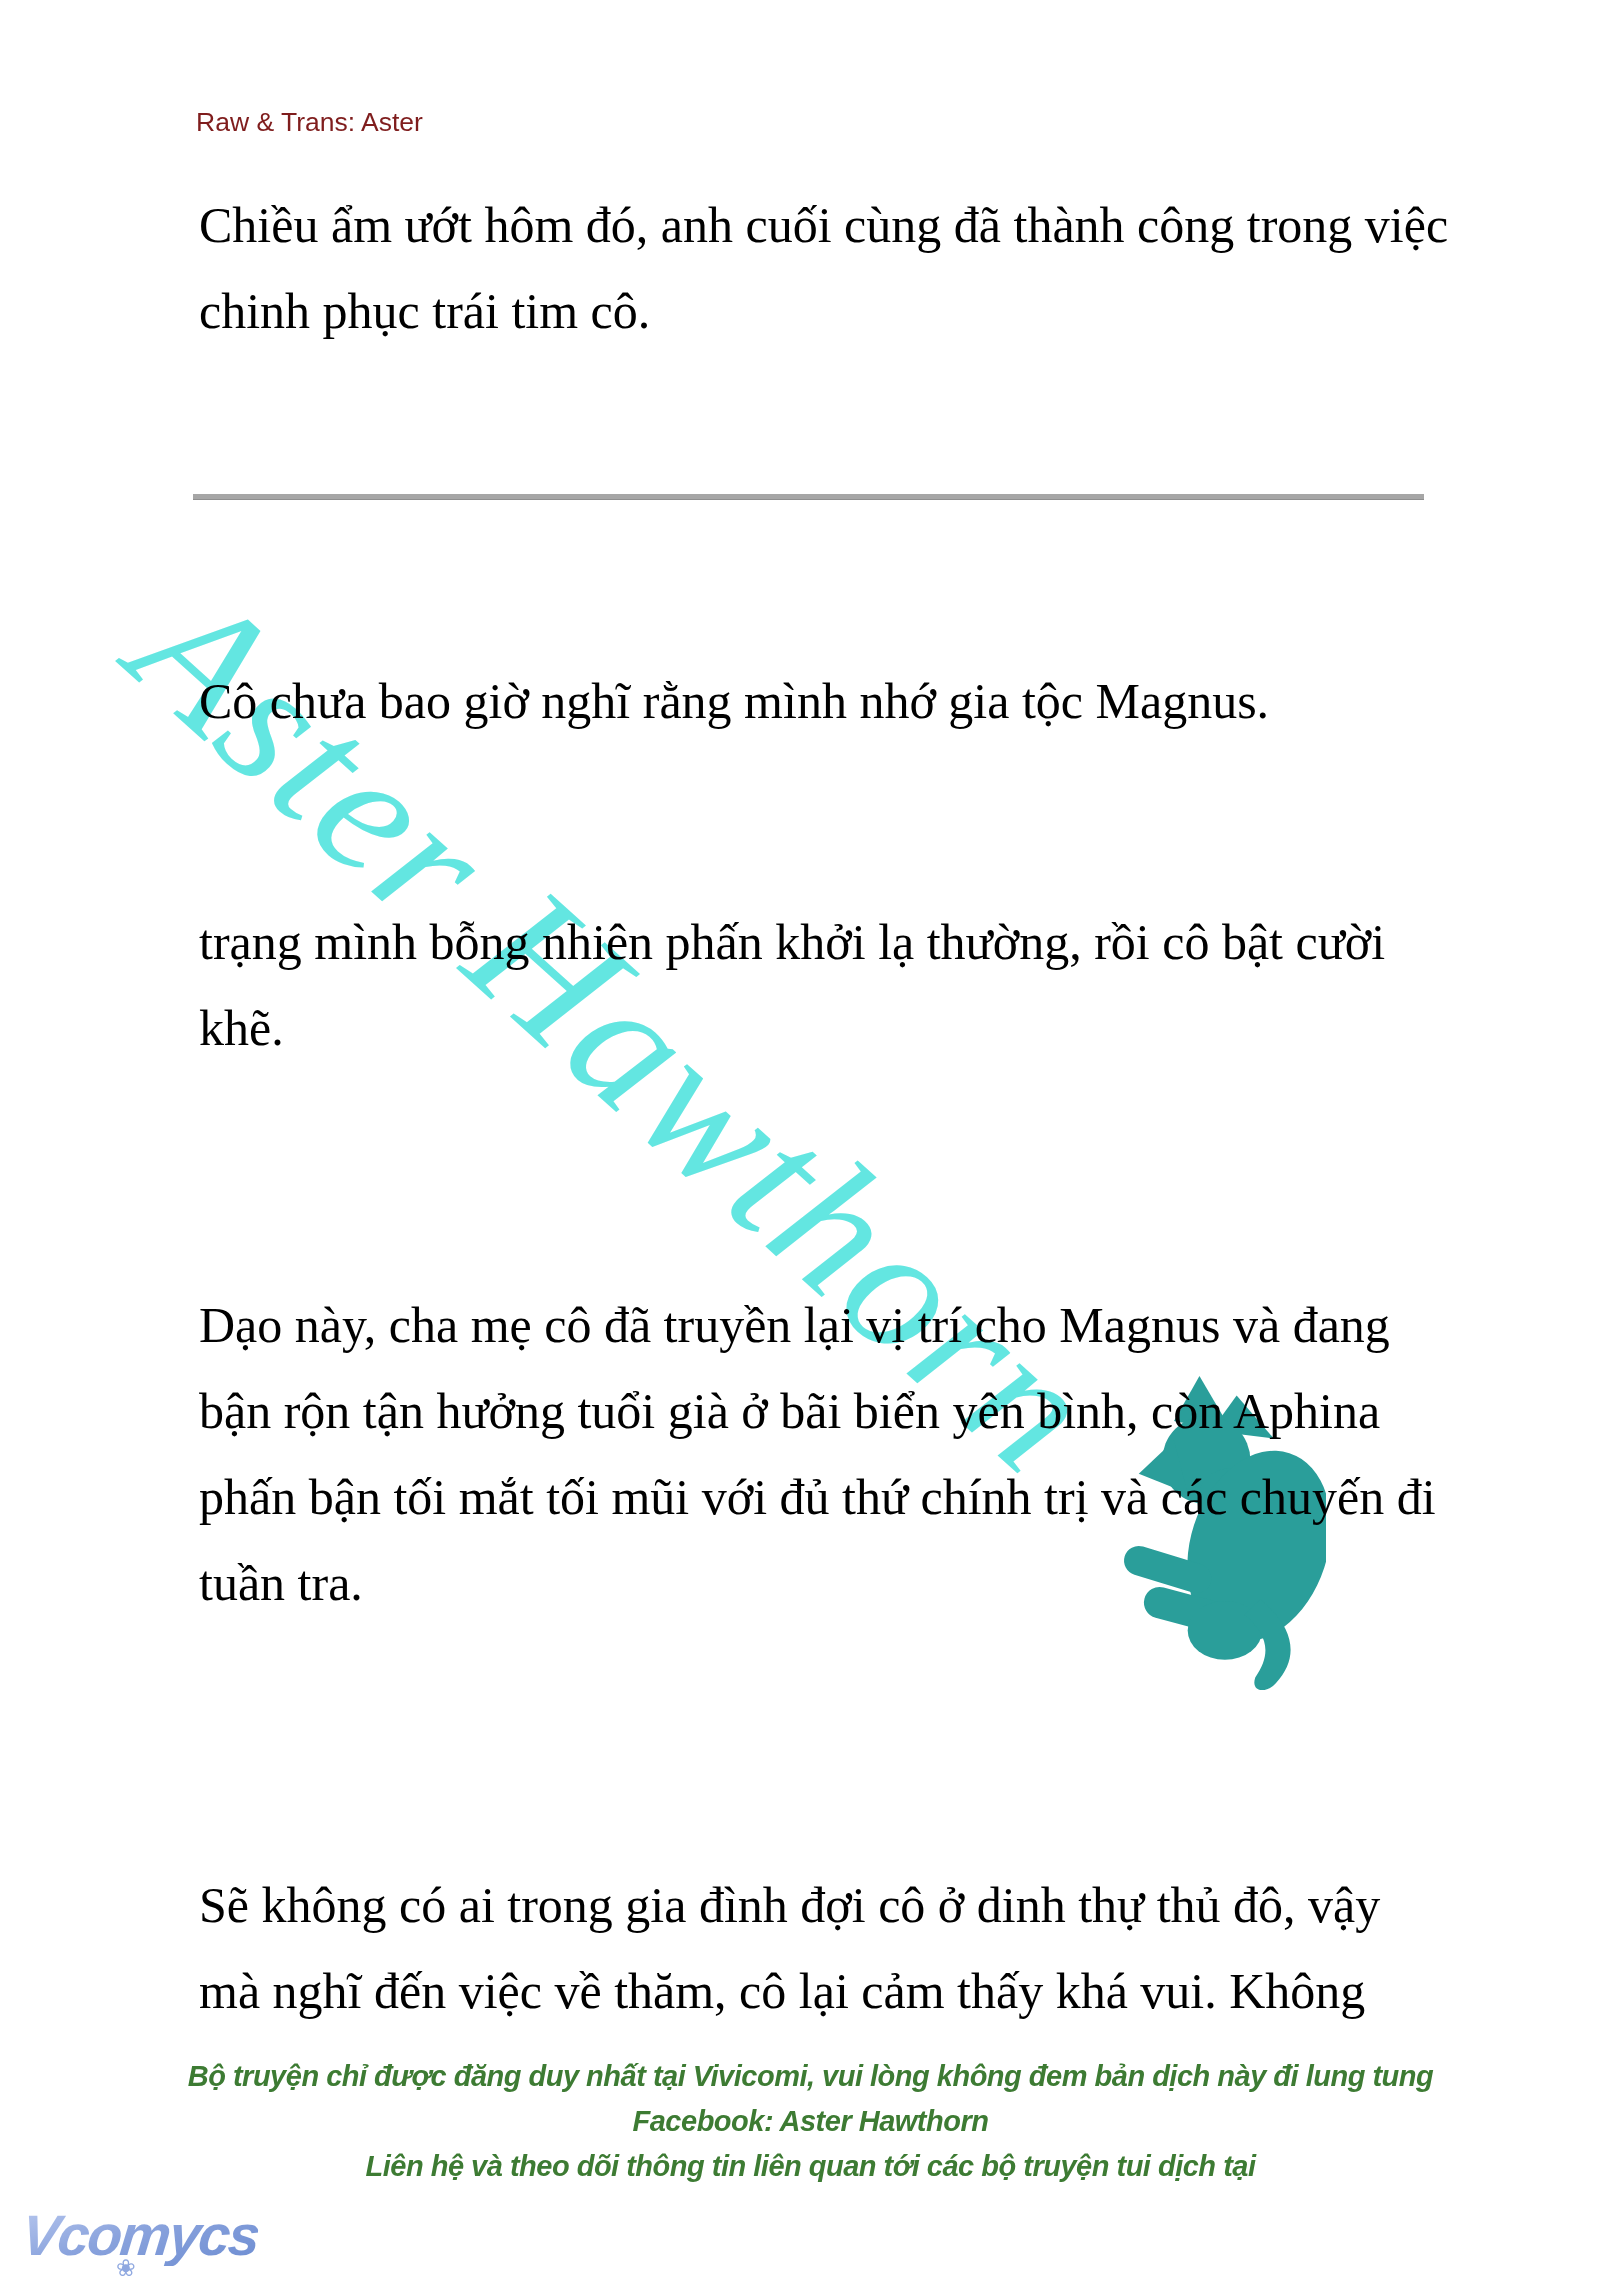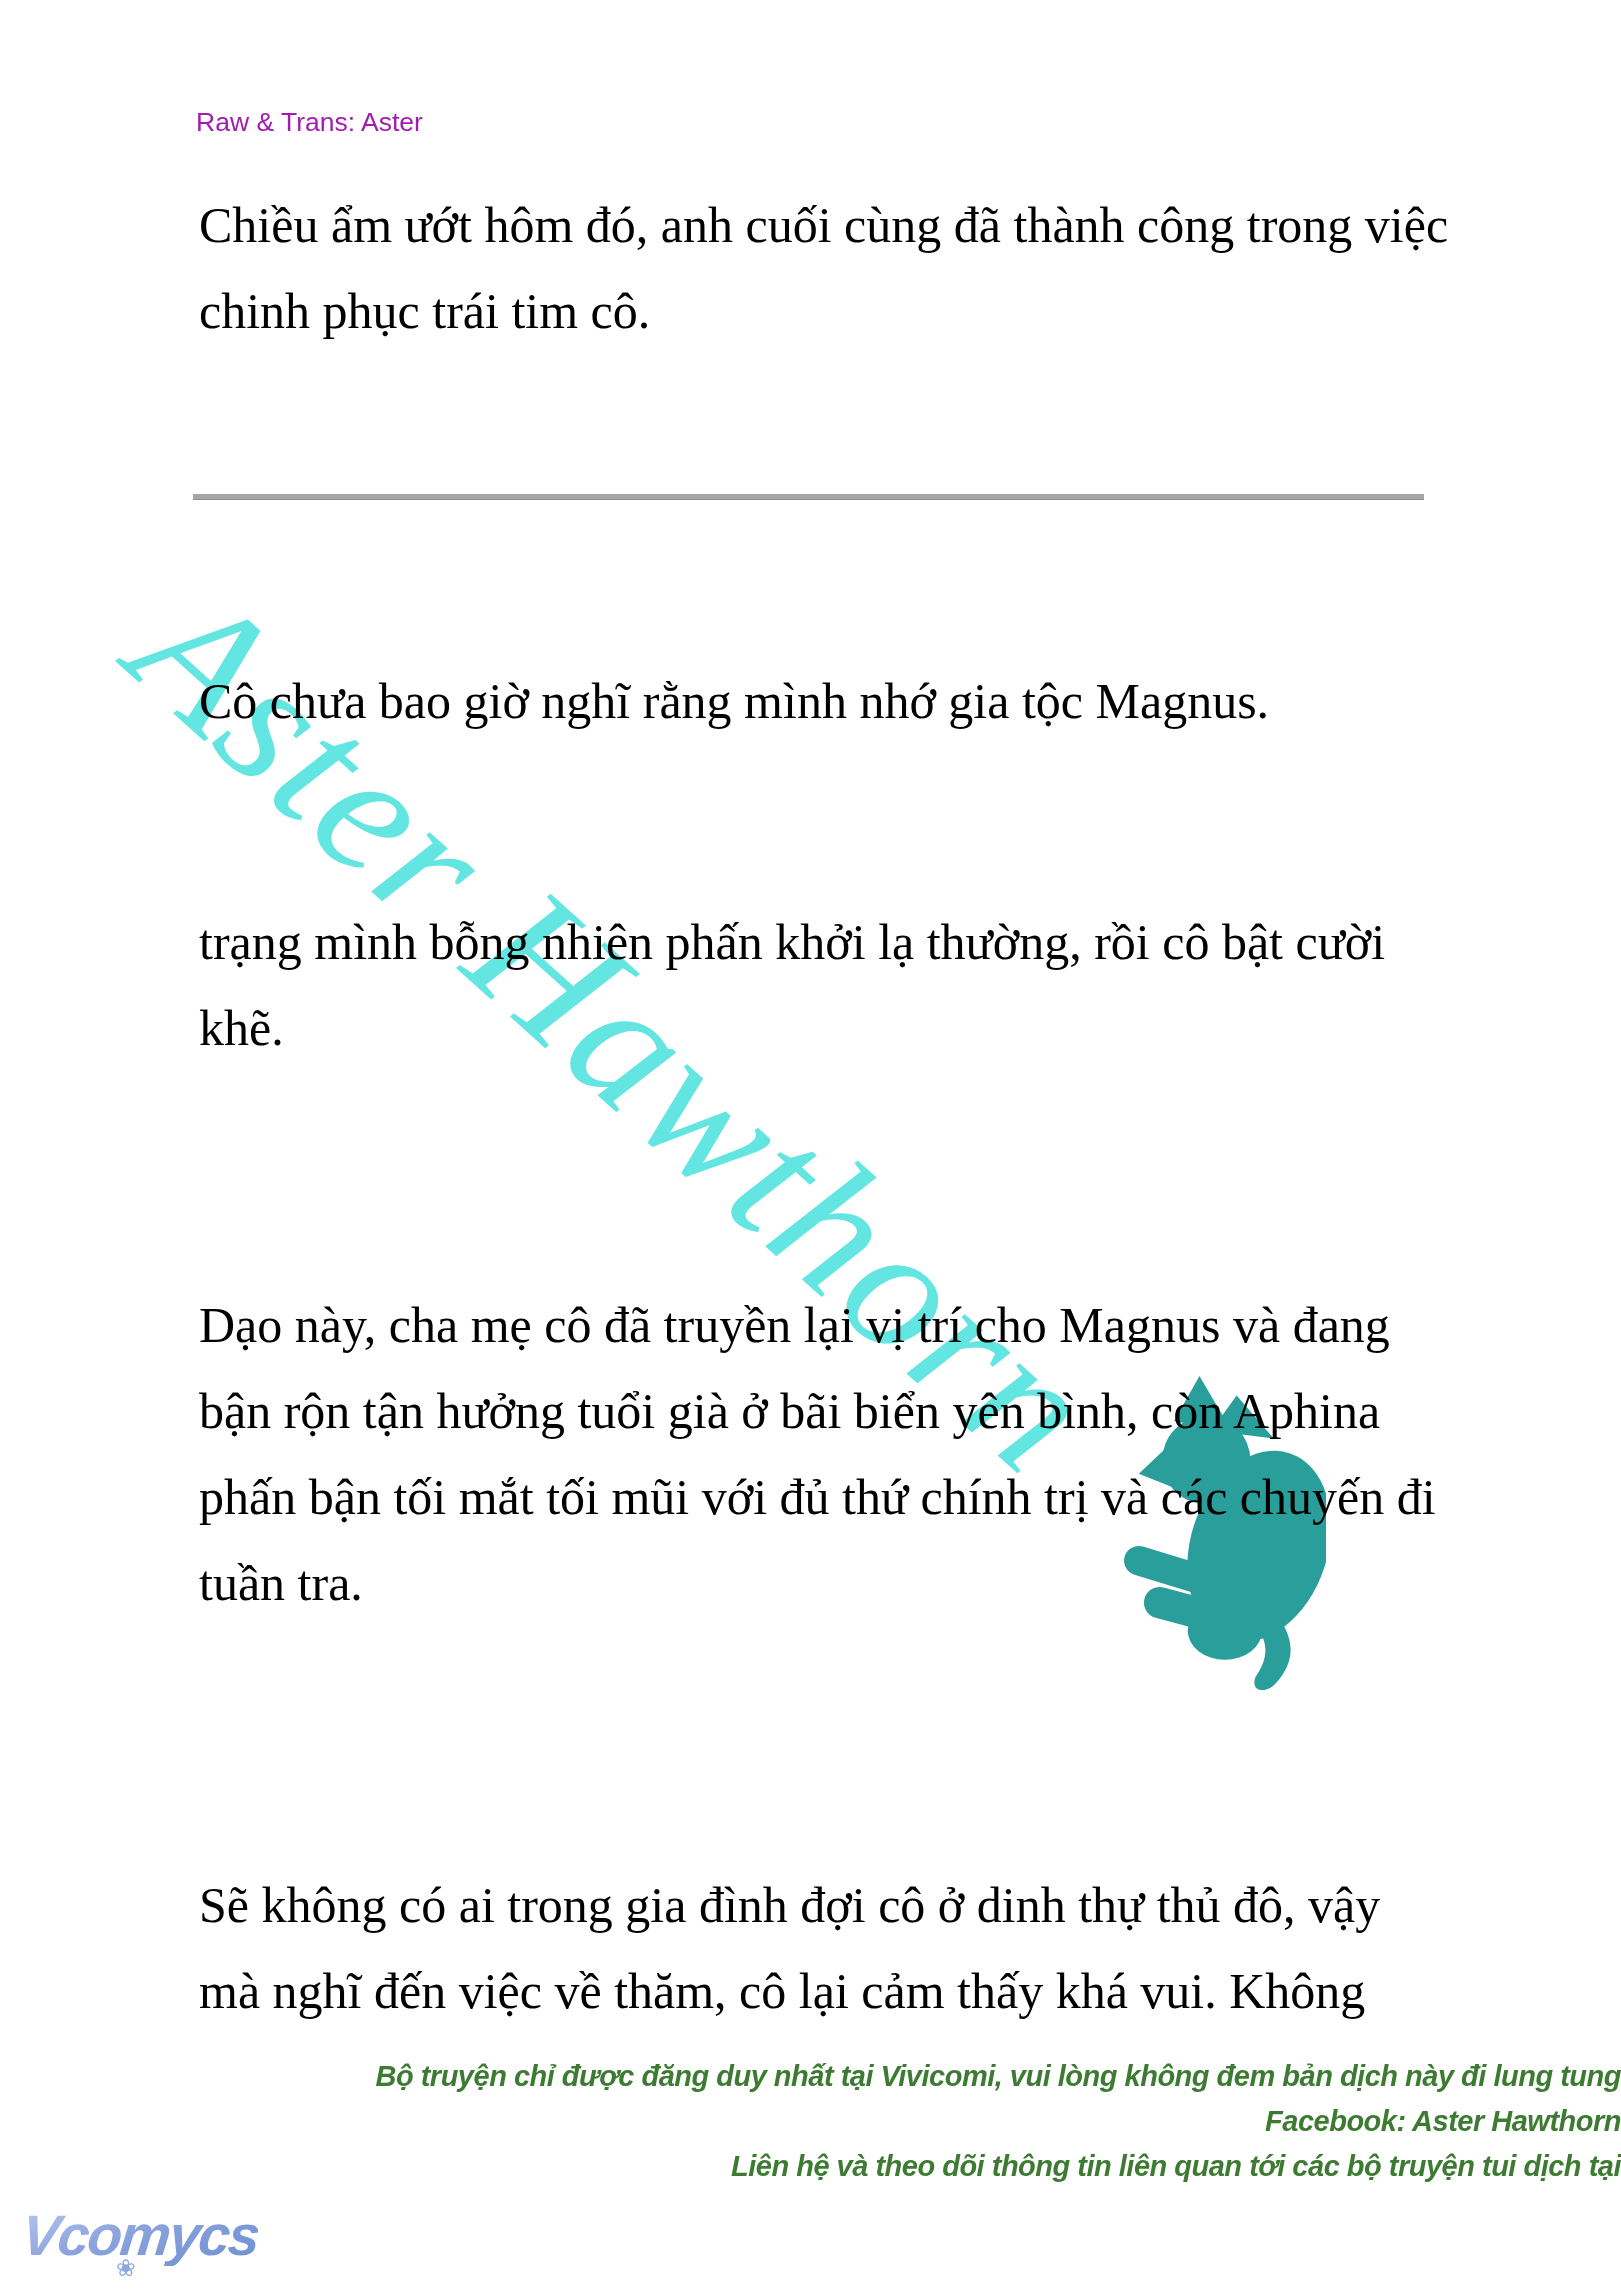--- a/index.html
+++ b/index.html
@@ -6,21 +6,21 @@
   body{
     position:relative;
     width:1621px;height:2293px;
     overflow:hidden;
     font-family:"Liberation Serif", serif;
     color:#000;
   }
   .credit{
     position:absolute;left:196px;top:106px;
     font-family:"Liberation Sans", sans-serif;
-    font-size:26.5px;line-height:33px;color:#a21caf;
+    font-size:26.5px;line-height:33px;color:#7f1d1d;
     z-index:3;white-space:nowrap;
   }
   .para{
     position:absolute;left:199px;width:1274px;
     font-size:50px;z-index:3;
   }
   .para .line{
     height:86px;line-height:86px;white-space:nowrap;
   }
   .divider{
@@ -37,21 +37,21 @@
     transform-origin:0 0;
     white-space:nowrap;
     z-index:2;
   }
   .cat{
     position:absolute;left:1115px;top:1372px;width:211px;height:323px;
     z-index:1;
   }
   .footer{
     position:absolute;left:0;top:2054px;width:1621px;
-    text-align:right;
+    text-align:center;
     font-family:"Liberation Sans", sans-serif;
     font-weight:bold;font-style:italic;
     font-size:29px;line-height:45px;letter-spacing:-0.5px;
     color:#3d7b33;z-index:3;
   }
   .logo{
     position:absolute;left:21.6px;top:2205px;
     font-family:"Liberation Sans", sans-serif;
     font-weight:bold;font-style:italic;
     font-size:57px;line-height:61px;letter-spacing:-2px;

